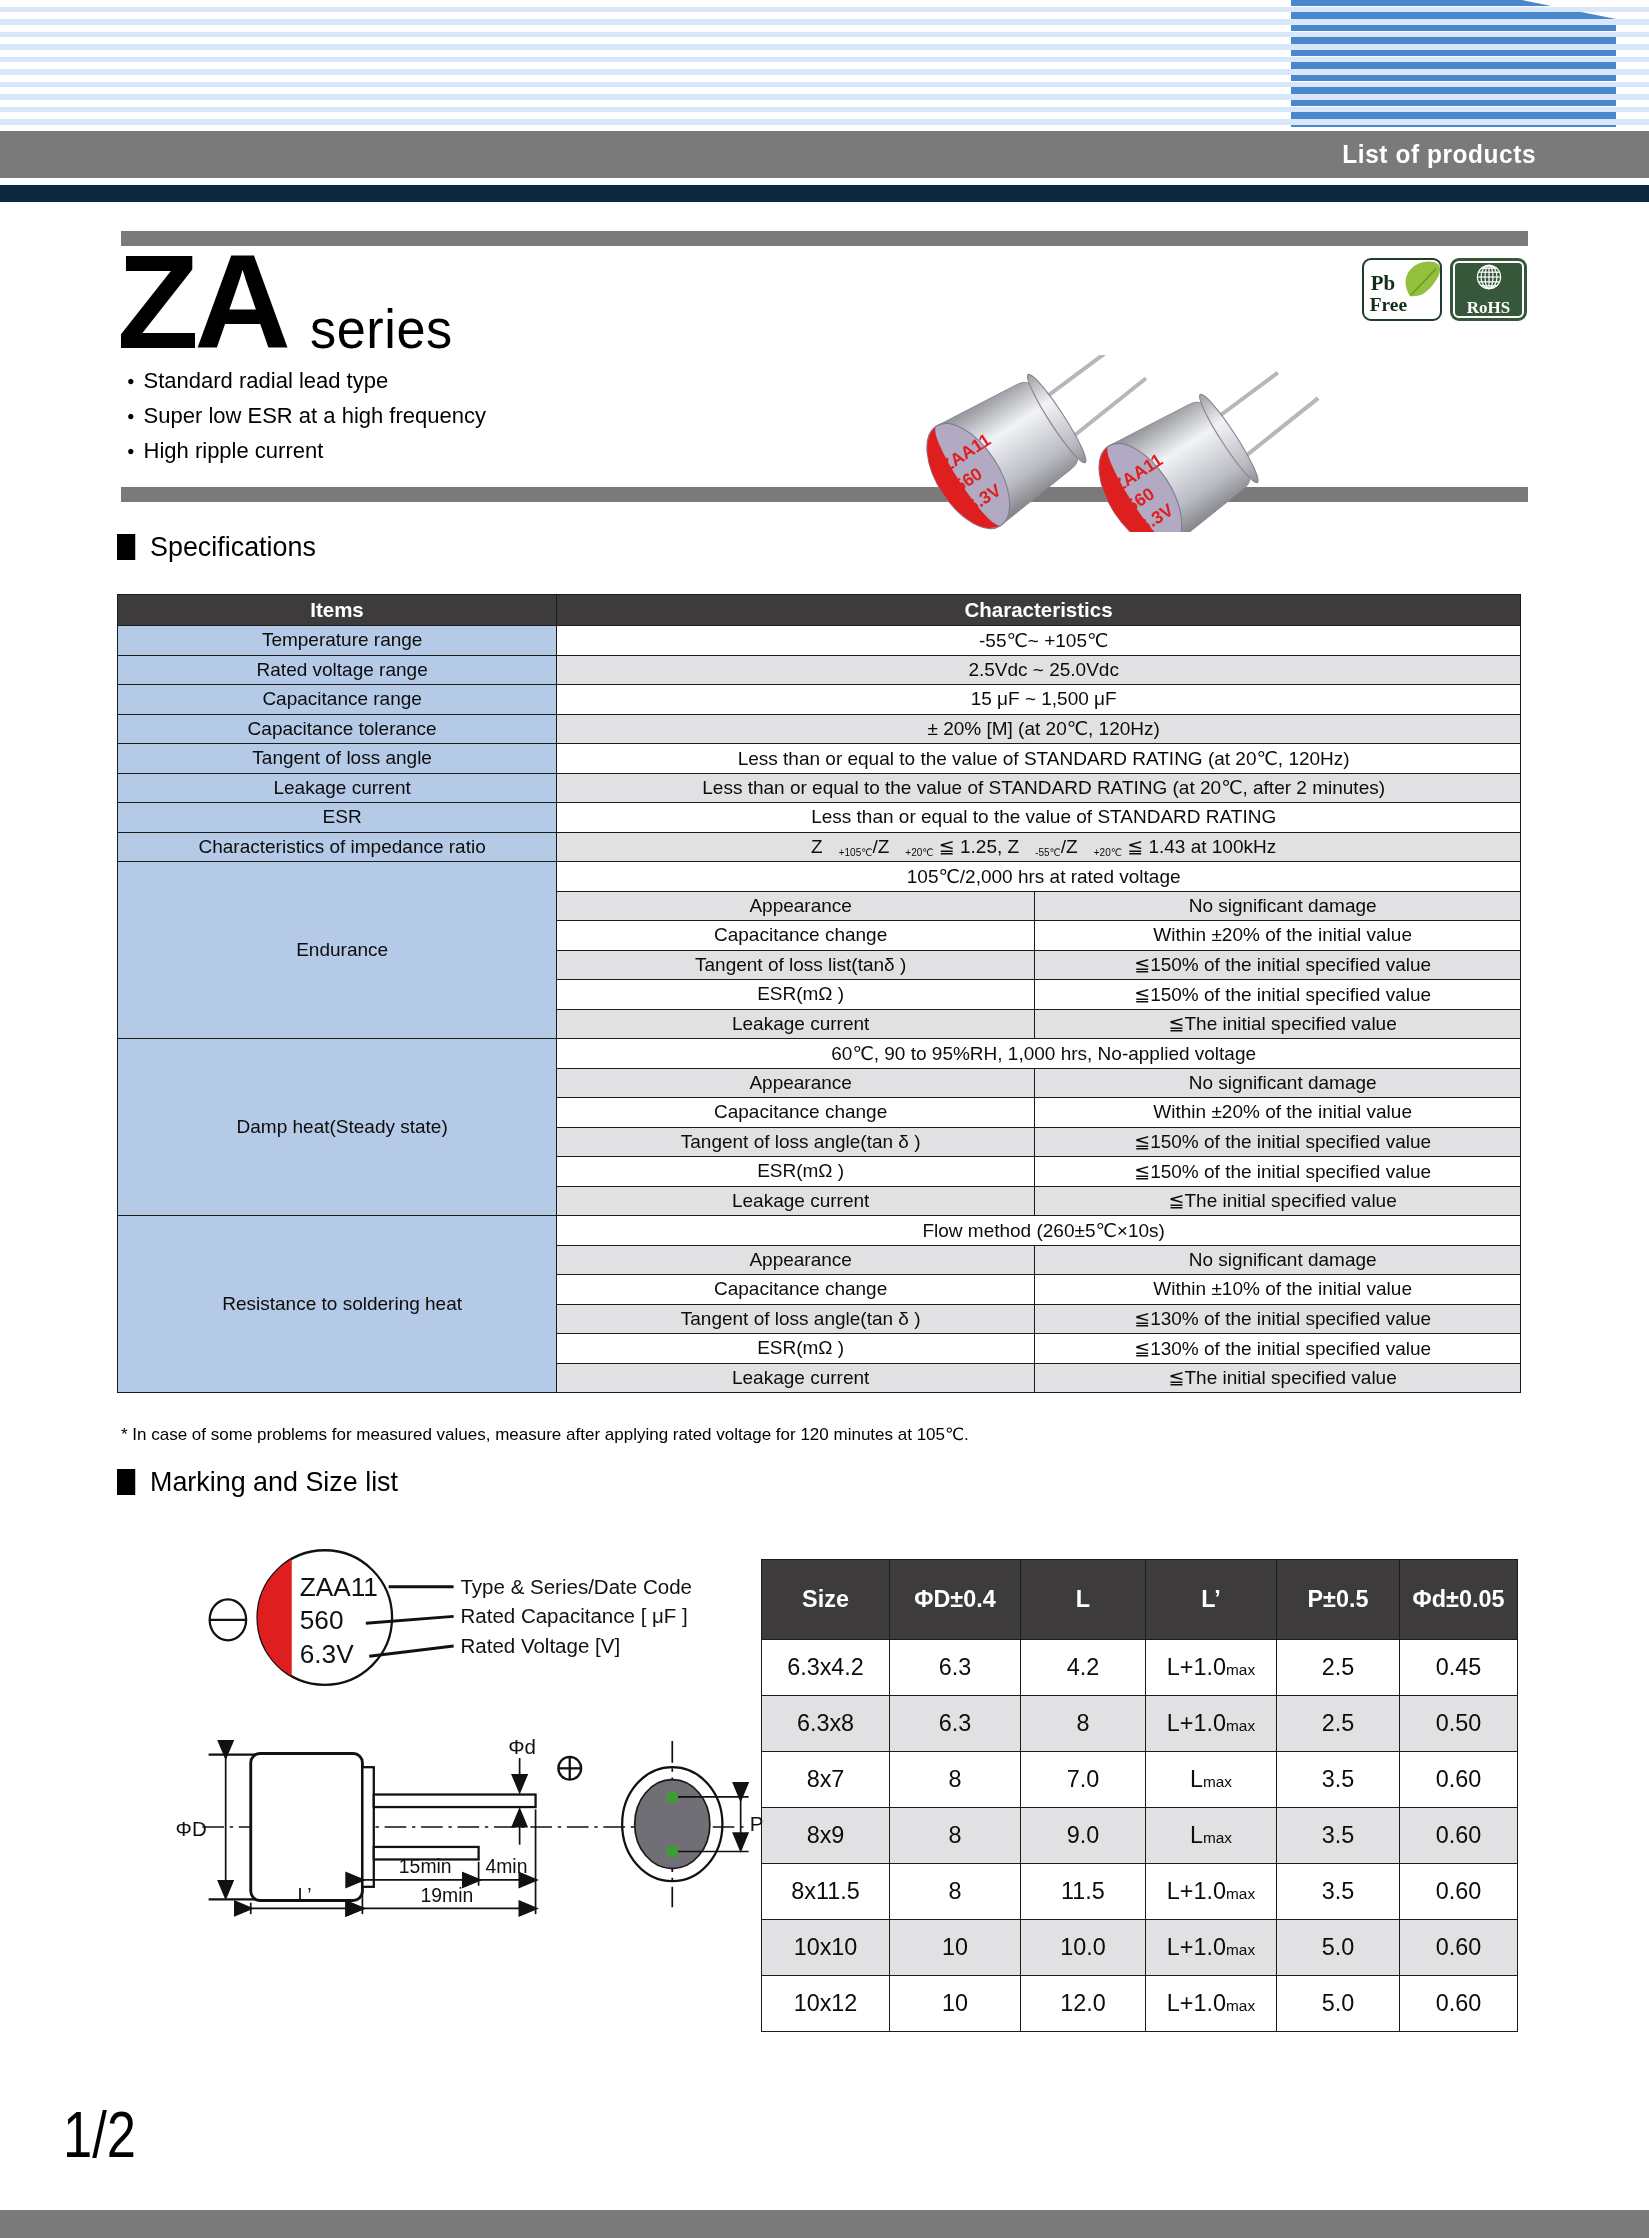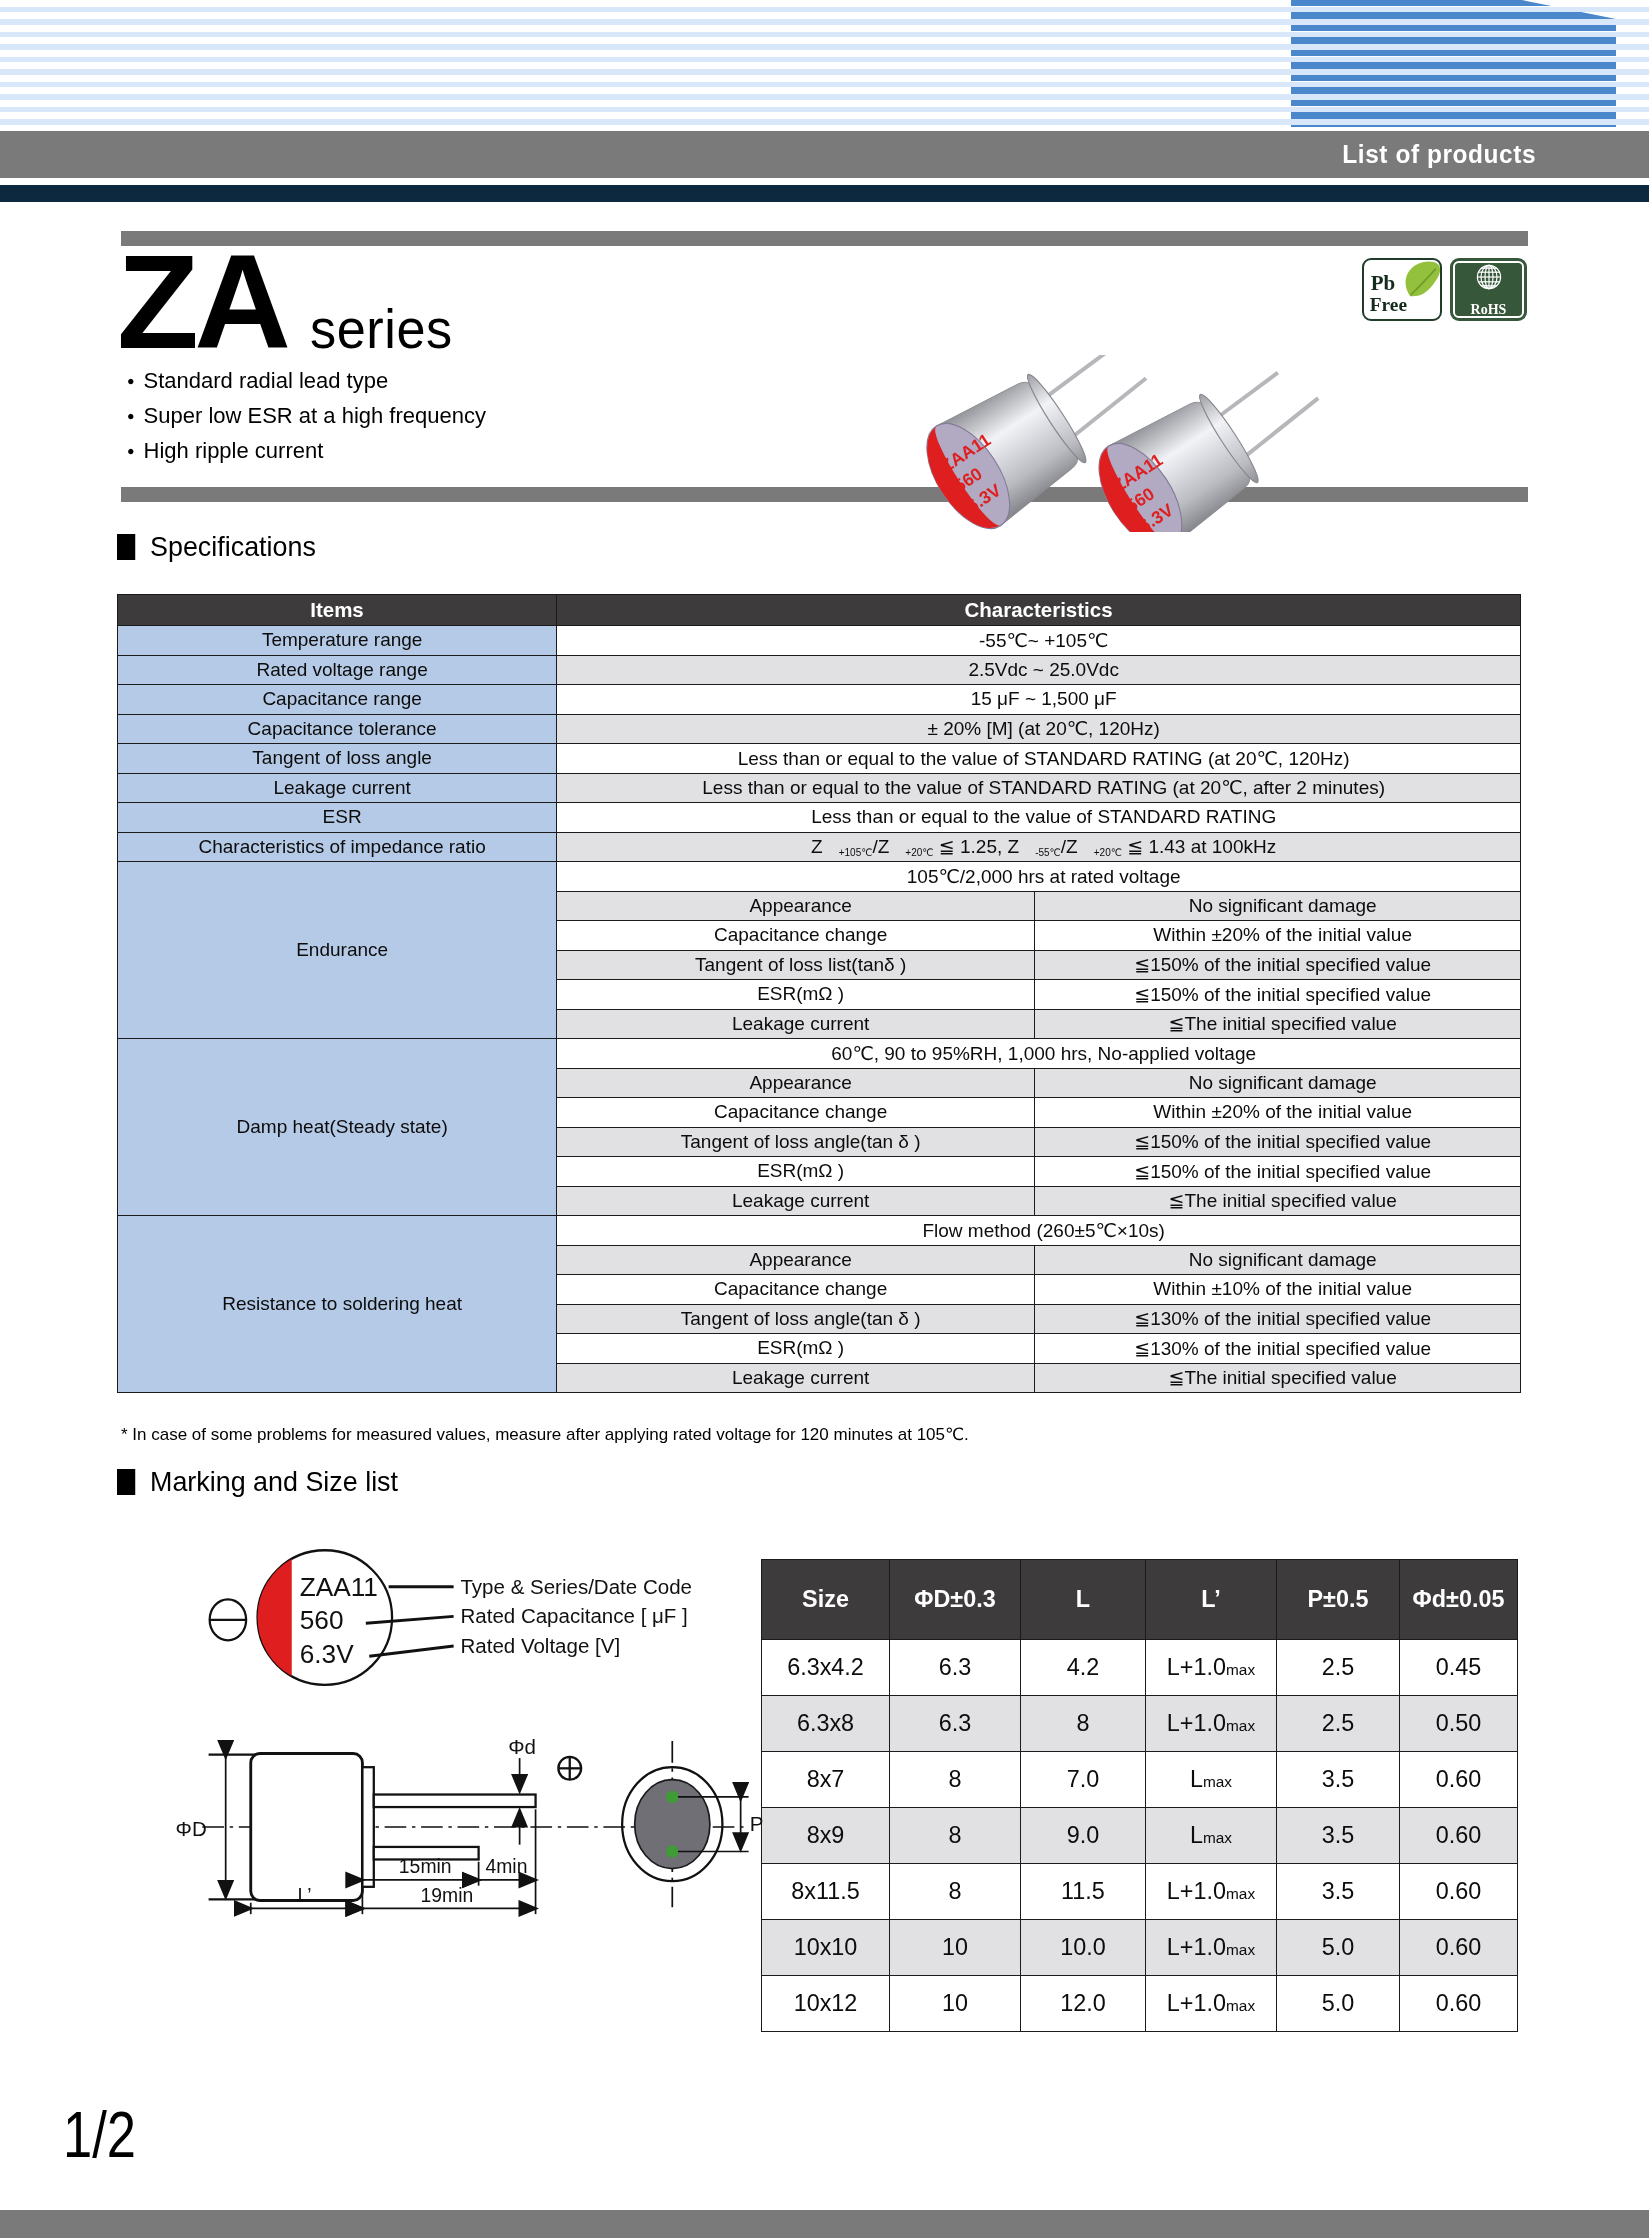--- a/index.html
+++ b/index.html
@@ -35,21 +35,21 @@
   .badge-pb .pb1{position:absolute;left:6.8px;top:11.4px;font-family:"Liberation Serif","DejaVu Serif",serif;
             font-weight:700;font-size:21px;color:#132c1c;}
   .badge-pb .pb2{position:absolute;left:5.7px;top:34px;font-family:"Liberation Serif","DejaVu Serif",serif;
             font-weight:700;font-size:19.4px;color:#132c1c;}
   .badge-pb svg{position:absolute;right:-1.1px;top:-4.6px;}
   .badge-rohs{position:absolute;left:1450px;top:258px;width:77px;height:63px;background:#37573b;
             border-radius:9px;box-sizing:border-box;}
   .badge-rohs .inner{position:absolute;inset:2.9px;border:2.3px solid #ffffff;border-radius:5.7px;}
   .badge-rohs svg{position:absolute;left:50%;top:3.4px;transform:translateX(-50%);}
   .badge-rohs .rtxt{position:absolute;left:0;right:0;bottom:3.4px;text-align:center;color:#fff;
-            font-family:"Liberation Serif","DejaVu Serif",serif;font-weight:700;font-size:14px;}
+            font-family:"Liberation Serif","DejaVu Serif",serif;font-weight:700;font-size:17px;}
 
   
   .sec-head{position:absolute;left:117px;display:flex;align-items:center;gap:15px;
             font-size:28px;color:#000;transform:scaleX(.96);transform-origin:left center;}
   .sec-head .sq{width:19.4px;height:26px;background:#000;flex:0 0 auto;}
   .sec-head.h1{top:531px;} .sec-head.h2{top:1466px;}
 
   
   table{border-collapse:collapse;table-layout:fixed;}
   .spec{position:absolute;left:117px;top:594px;width:1404px;font-size:19px;}
@@ -342,21 +342,21 @@
         <col style="width:128px">
         <col style="width:131px">
         <col style="width:125px">
         <col style="width:131px">
         <col style="width:123px">
         <col style="width:118px">
       </colgroup>
     <thead>
       <tr>
         <th>Size</th>
-        <th>ΦD±0.3</th>
+        <th>ΦD±0.4</th>
         <th>L</th>
         <th>L’</th>
         <th>P±0.5</th>
         <th>Φd±0.05</th>
       </tr>
     </thead>
     <tbody>
       <tr>
         <td>6.3x4.2</td>
           <td>6.3</td>

